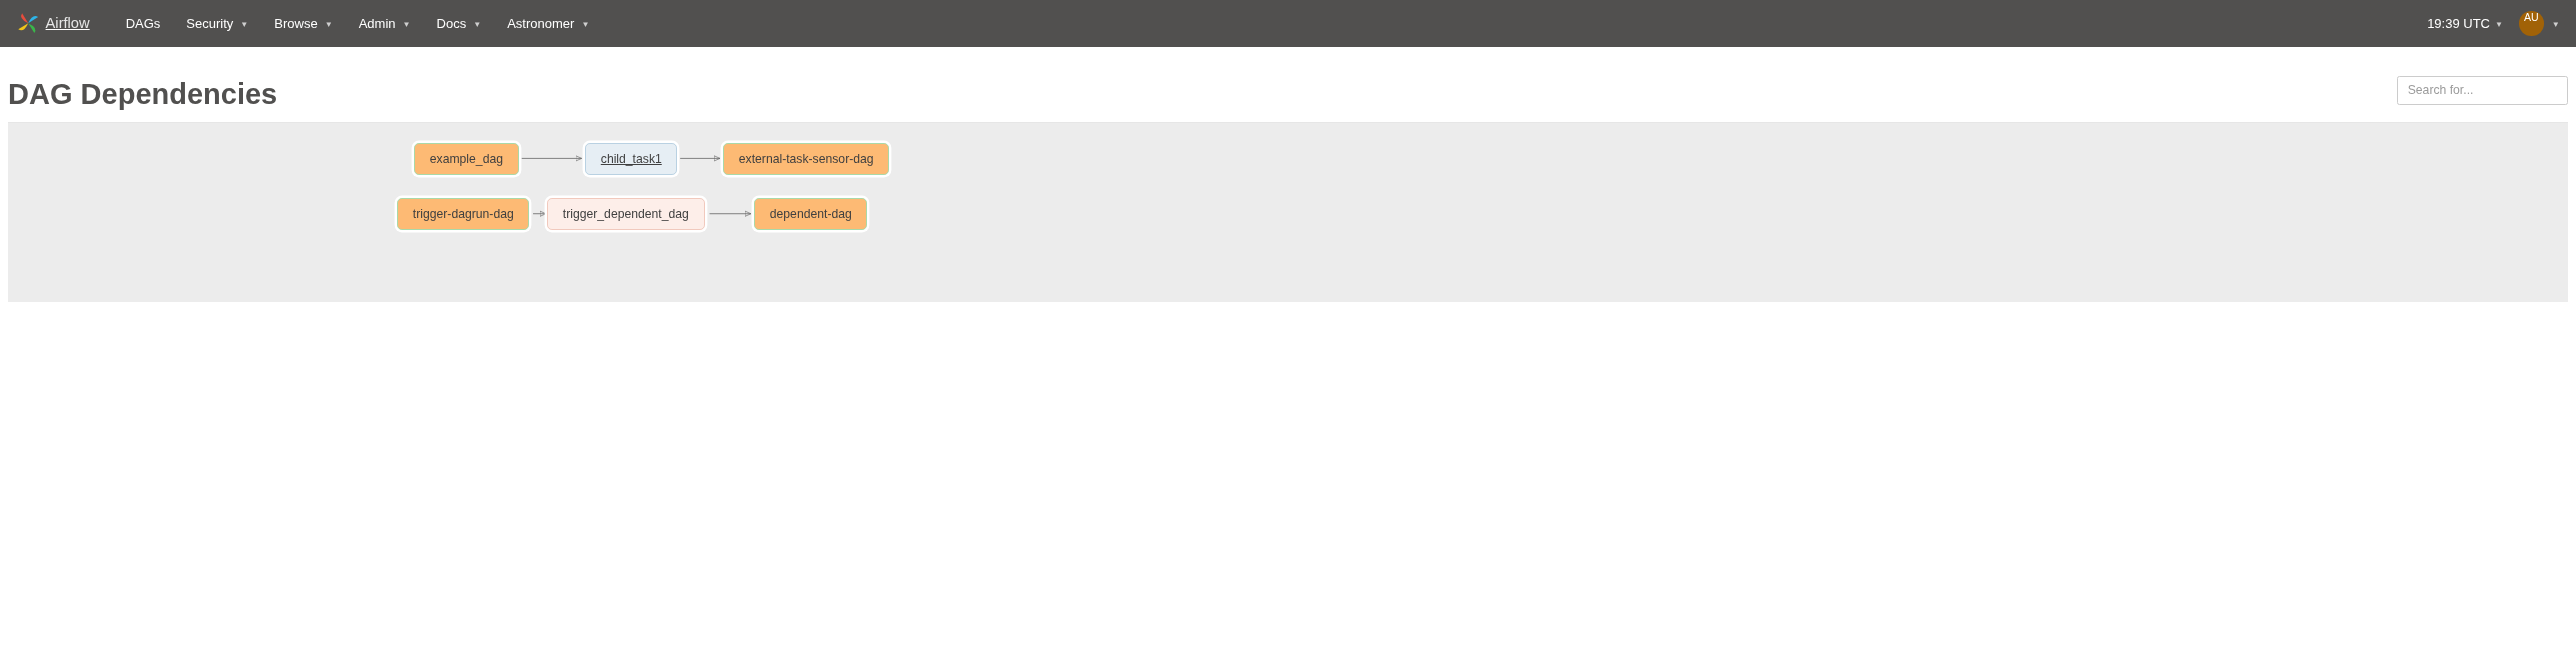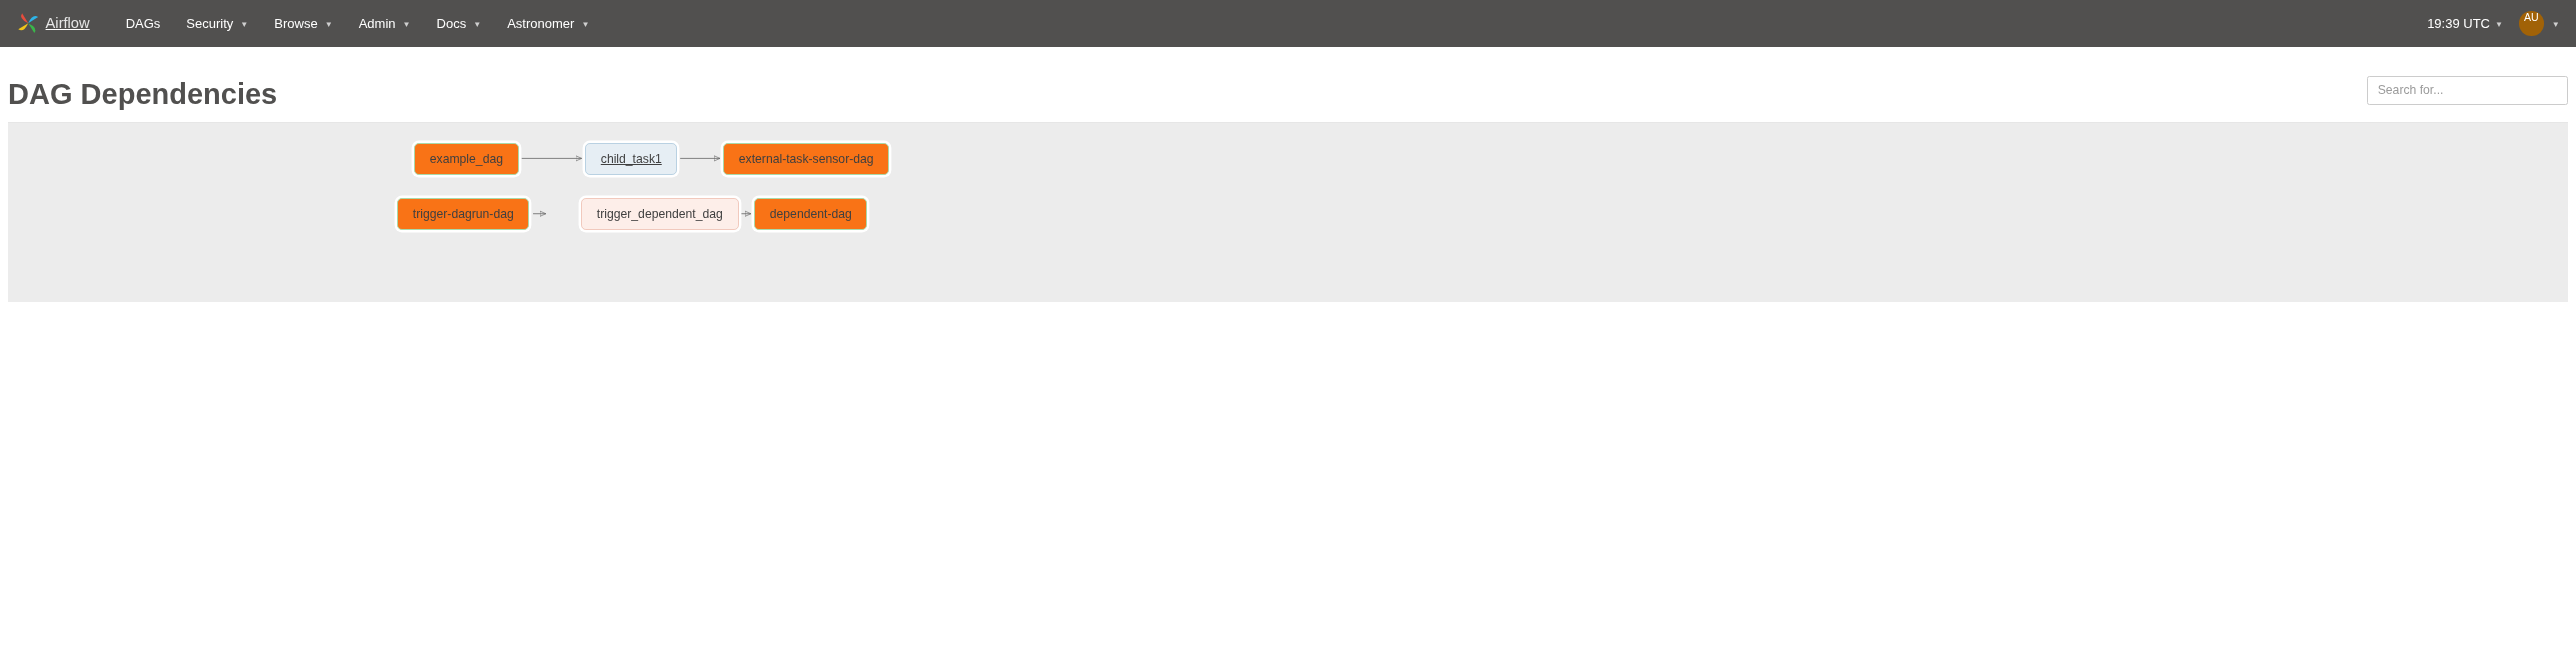--- a/index.html
+++ b/index.html
@@ -50,21 +50,21 @@
     }
     .page-title {
       font-size: 29px;
       font-weight: 600;
       color: #51504f;
       margin-top: 8px;
     }
     .search-input {
       margin-left: auto;
       height: 29px;
-      width: 201px;
+      width: 171px;
       border: 0.8px solid #ccc;
       border-radius: 2.4px;
       padding: 0 9.8px;
       font-size: 12.2px;
       color: #51504f;
     }
     .search-input::placeholder { color: #9b9b9b; }
 
     .meta-row {
       display: flex;
@@ -99,31 +99,31 @@
       border: 0.8px solid;
       border-radius: 4.9px;
       padding: 8.1px 14.7px;
       font-size: 12.2px;
       color: #404040;
       background-clip: padding-box;
       box-shadow: 0 0 0 2.4px rgba(255,255,255,1);
       white-space: nowrap;
       cursor: pointer;
     }
-    .node.dag     { background: #f97316; border-color: #a9d9a9;}
+    .node.dag     { background: #fdba74; border-color: #a9d9a9;}
     .node.trigger { background: #fdeee9; border-color: #f1c9bd;}
     .node.sensor  { background: #e6eef4; border-color: #b9d1e2; text-decoration: underline;}
 
     
     #n1 { left: 406px;  top: 19.6px; }
     #n2 { left: 577px;  top: 19.6px; }
     #n3 { left: 715px;  top: 19.6px; }
     
     #n4 { left: 389px;  top: 75px; }
-    #n5 { left: 573px;  top: 75px; }
+    #n5 { left: 539px;  top: 75px; }
     #n6 { left: 746px;  top: 75px; }
 
     svg.edges {
       position: absolute;
       inset: 0;
       width: 100%;
       height: 100%;
       pointer-events: none;
     }
     svg.edges line { stroke: #666; stroke-width: 1; marker-end: url(#arrow);}

